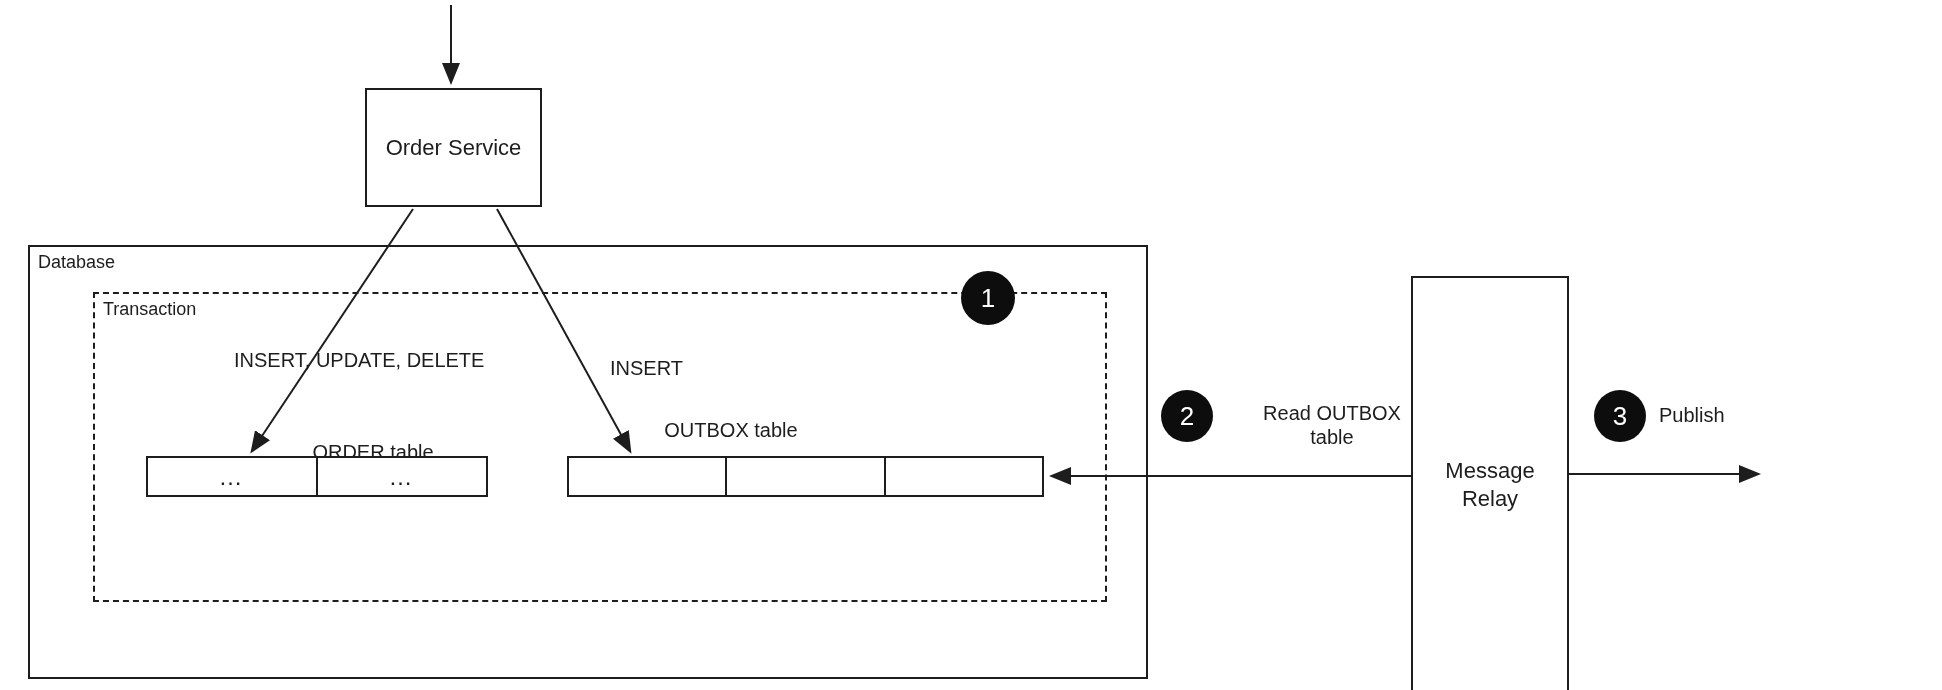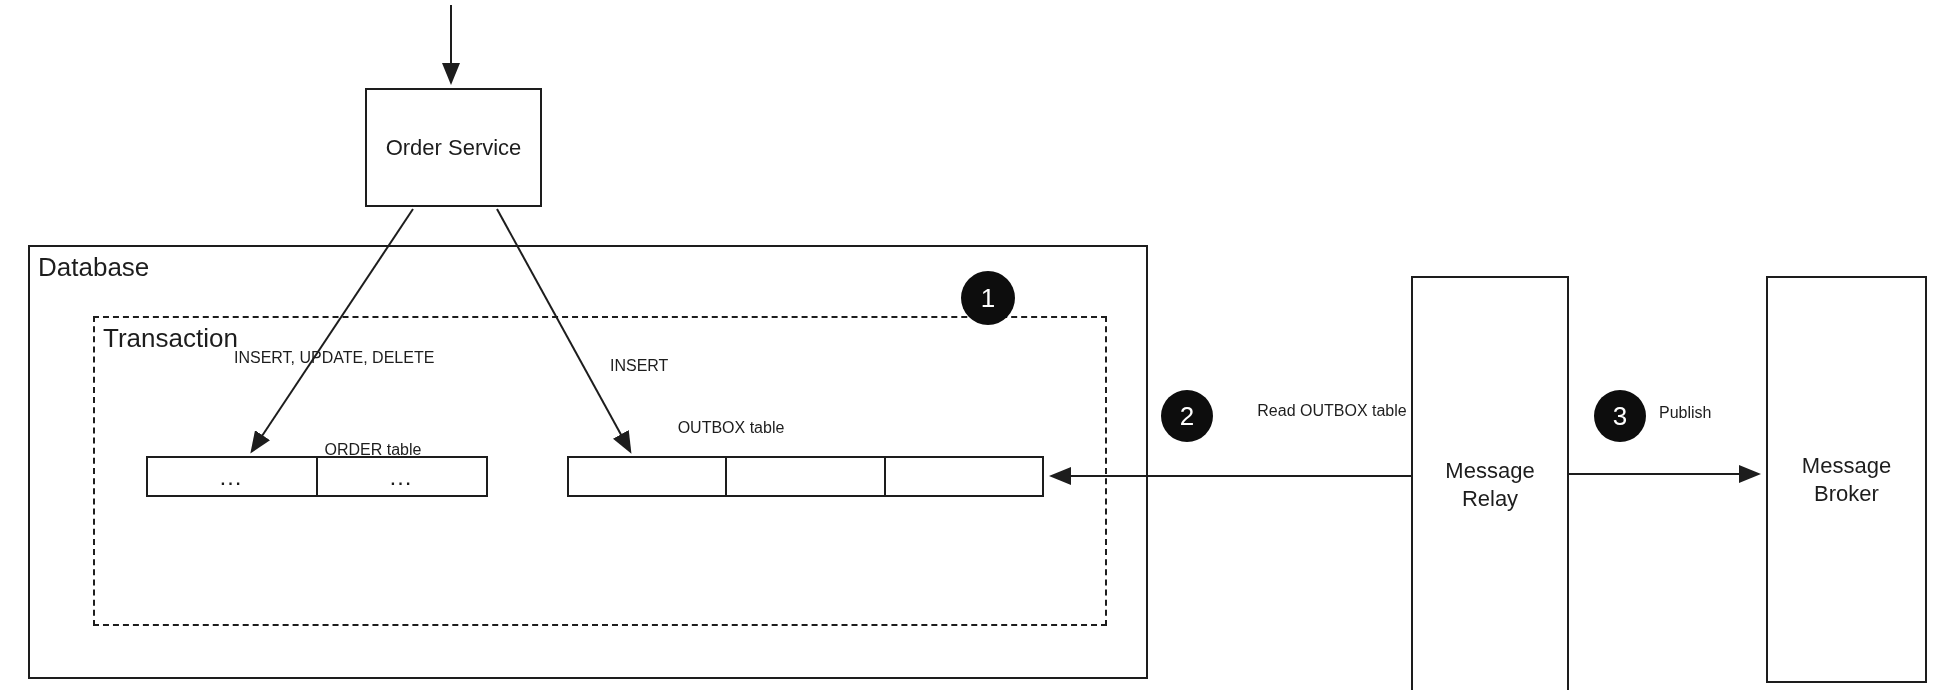--- a/index.html
+++ b/index.html
@@ -12,42 +12,42 @@
     color: #1d1d1d;
     overflow: hidden;
   }
   .box {
     position: absolute;
     border: 2px solid #1d1d1d;
     background: #ffffff;
     box-sizing: border-box;
   }
   .box--transparent { background: transparent; }
-  .box--dashed { border-style: dashed; background: transparent; margin-top: 24px; }
+  .box--dashed { border-style: dashed; background: transparent; }
   .corner-label {
     position: absolute;
     top: 6px;
     left: 8px;
-    font-size: 26px;
+    font-size: 18px;
     line-height: 1.1;
   }
   .centered-label {
     position: absolute;
     inset: 0;
     display: flex;
     align-items: center;
     justify-content: center;
     text-align: center;
     font-size: 22px;
     line-height: 1.25;
   }
   .centered-label .wrap { width: 104px; }
   .free-label {
     position: absolute;
-    font-size: 16px;
+    font-size: 20px;
     line-height: 1.2;
     white-space: nowrap;
   }
   .free-label--center { text-align: center; white-space: normal; }
   .table {
     position: absolute;
     display: flex;
     border: 2px solid #1d1d1d;
     background: #ffffff;
     box-sizing: border-box;
@@ -130,25 +130,20 @@
   </div>
 
   <div class="free-label" style="left:1659px; top:403px;text-align:center;">Publish</div>
 
   <div class="box" style="left:1411px; top:276px; width:158px; height:417px;padding-left:37px;">
     <div class="centered-label">
       <span class="wrap">Message Relay</span>
     </div>
   </div>
 
-  <div class="box" style="left:1766px; top:276px; width:161px; height:407px;">
-    <div class="centered-label">
-      <span class="wrap">Message Broker</span>
-    </div>
-  </div>
 
   <svg id="edges-svg" viewBox="0 0 1942 690" xmlns="http://www.w3.org/2000/svg">
     <defs>
       <marker id="arrowhead" markerWidth="11" markerHeight="9" refX="9.5" refY="4.5" orient="auto" markerUnits="strokeWidth">
         <path d="M0,0 L11,4.5 L0,9 z" fill="#1d1d1d"></path>
       </marker>
     </defs>
 
     <line x1="451" y1="5" x2="451" y2="82" stroke="#1d1d1d" stroke-width="2" marker-end="url(#arrowhead)"></line>
 

